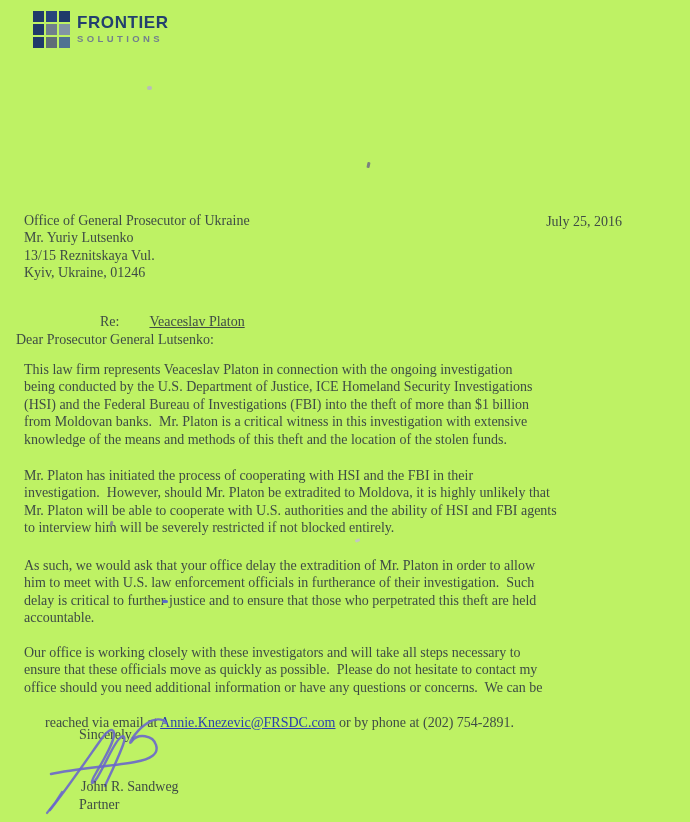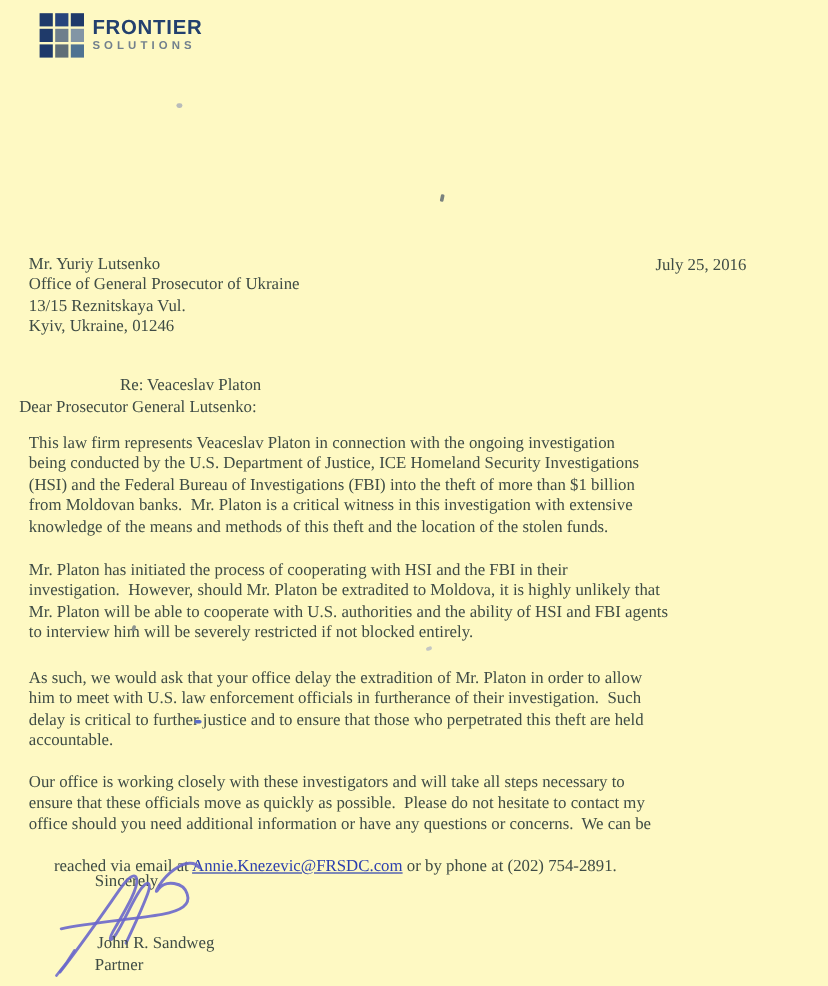--- a/index.html
+++ b/index.html
@@ -32,21 +32,21 @@
   }
   .brand-sub {
     font-size: 9.5px; font-weight: bold; letter-spacing: 3.4px; line-height: 11px; margin-top: 2px;
   }
 
   
   .line { white-space: pre; line-height: 17.4px; }
   .date-line { position: absolute; top: 177px; right: 68px; margin-top: 36px; }
   .recipient { position: absolute; left: 24px; top: 212px; }
   .re-line { position: absolute; left: 86px; top: 296px; }
-  .re-subject { display: inline-block; margin-left: 3px; }
+  .re-subject { display: inline-block; margin-left: 30px; text-decoration: underline; }
   .salutation { position: absolute; left: 16px; top: 331px; }
   .para { position: absolute; left: 24px; width: 640px; }
   .p1 { top: 361px; }
   .p2 { top: 467px; }
   .p3 { top: 557px; }
   .p4 { top: 644px; }
   .email-link { text-decoration: underline; cursor: pointer; }
 
   
   .valediction { position: absolute; left: 79px; top: 726px; }
@@ -58,21 +58,21 @@
   .speck { position: absolute; border-radius: 2px; }
   .speck-a { left: 147px; top: 86px;  width: 5px; height: 4px; background: #b9bcba; }
   .speck-b { left: 367px; top: 162px; width: 3px; height: 6px; background: #7a827e; border-radius: 1px; transform: rotate(12deg); }
   .speck-c { left: 110px; top: 521px; width: 3px; height: 5px; background: #8b938f; transform: rotate(18deg); }
   .speck-d { left: 355px; top: 539px; width: 5px; height: 3px; background: #c4c7c4; transform: rotate(-20deg); }
   .speck-e { left: 162px; top: 600px; width: 6px; height: 3px; background: #5a6cc9; }
 </style>
 </head>
 <body>
 
-<div class="page" style="background-color: #fef9c3; color: rgb(63, 76, 69);">
+<div class="page" style="background-color: #bef264; color: rgb(63, 76, 69);">
 
   <div class="logo">
     <div class="logo-grid">
       <div style="background-color: rgb(31, 58, 106);"></div>
       <div style="background-color: rgb(39, 68, 124);"></div>
       <div style="background-color: rgb(31, 58, 106);"></div>
       <div style="background-color: rgb(31, 58, 106);"></div>
       <div style="background-color: rgb(111, 127, 140);"></div>
       <div style="background-color: rgb(130, 149, 165);"></div>
       <div style="background-color: rgb(31, 58, 106);"></div>
@@ -81,22 +81,22 @@
     </div>
     <div class="brand-text">
       <div class="brand-name" style="color: rgb(35, 64, 110);">FRONTIER</div>
       <div class="brand-sub" style="color: rgb(114, 128, 141);">SOLUTIONS</div>
     </div>
   </div>
 
   <div class="line date-line">July 25, 2016</div>
 
   <div class="recipient">
+    <div class="line">Office of General Prosecutor of Ukraine</div>
     <div class="line">Mr. Yuriy Lutsenko</div>
-    <div class="line">Office of General Prosecutor of Ukraine</div>
     <div class="line">13/15 Reznitskaya Vul.</div>
     <div class="line">Kyiv, Ukraine, 01246</div>
   </div>
 
   <div class="line re-line">
     <span>Re:</span><span class="re-subject">Veaceslav Platon</span>
   </div>
 
   <div class="line salutation">Dear Prosecutor General Lutsenko:</div>
 

